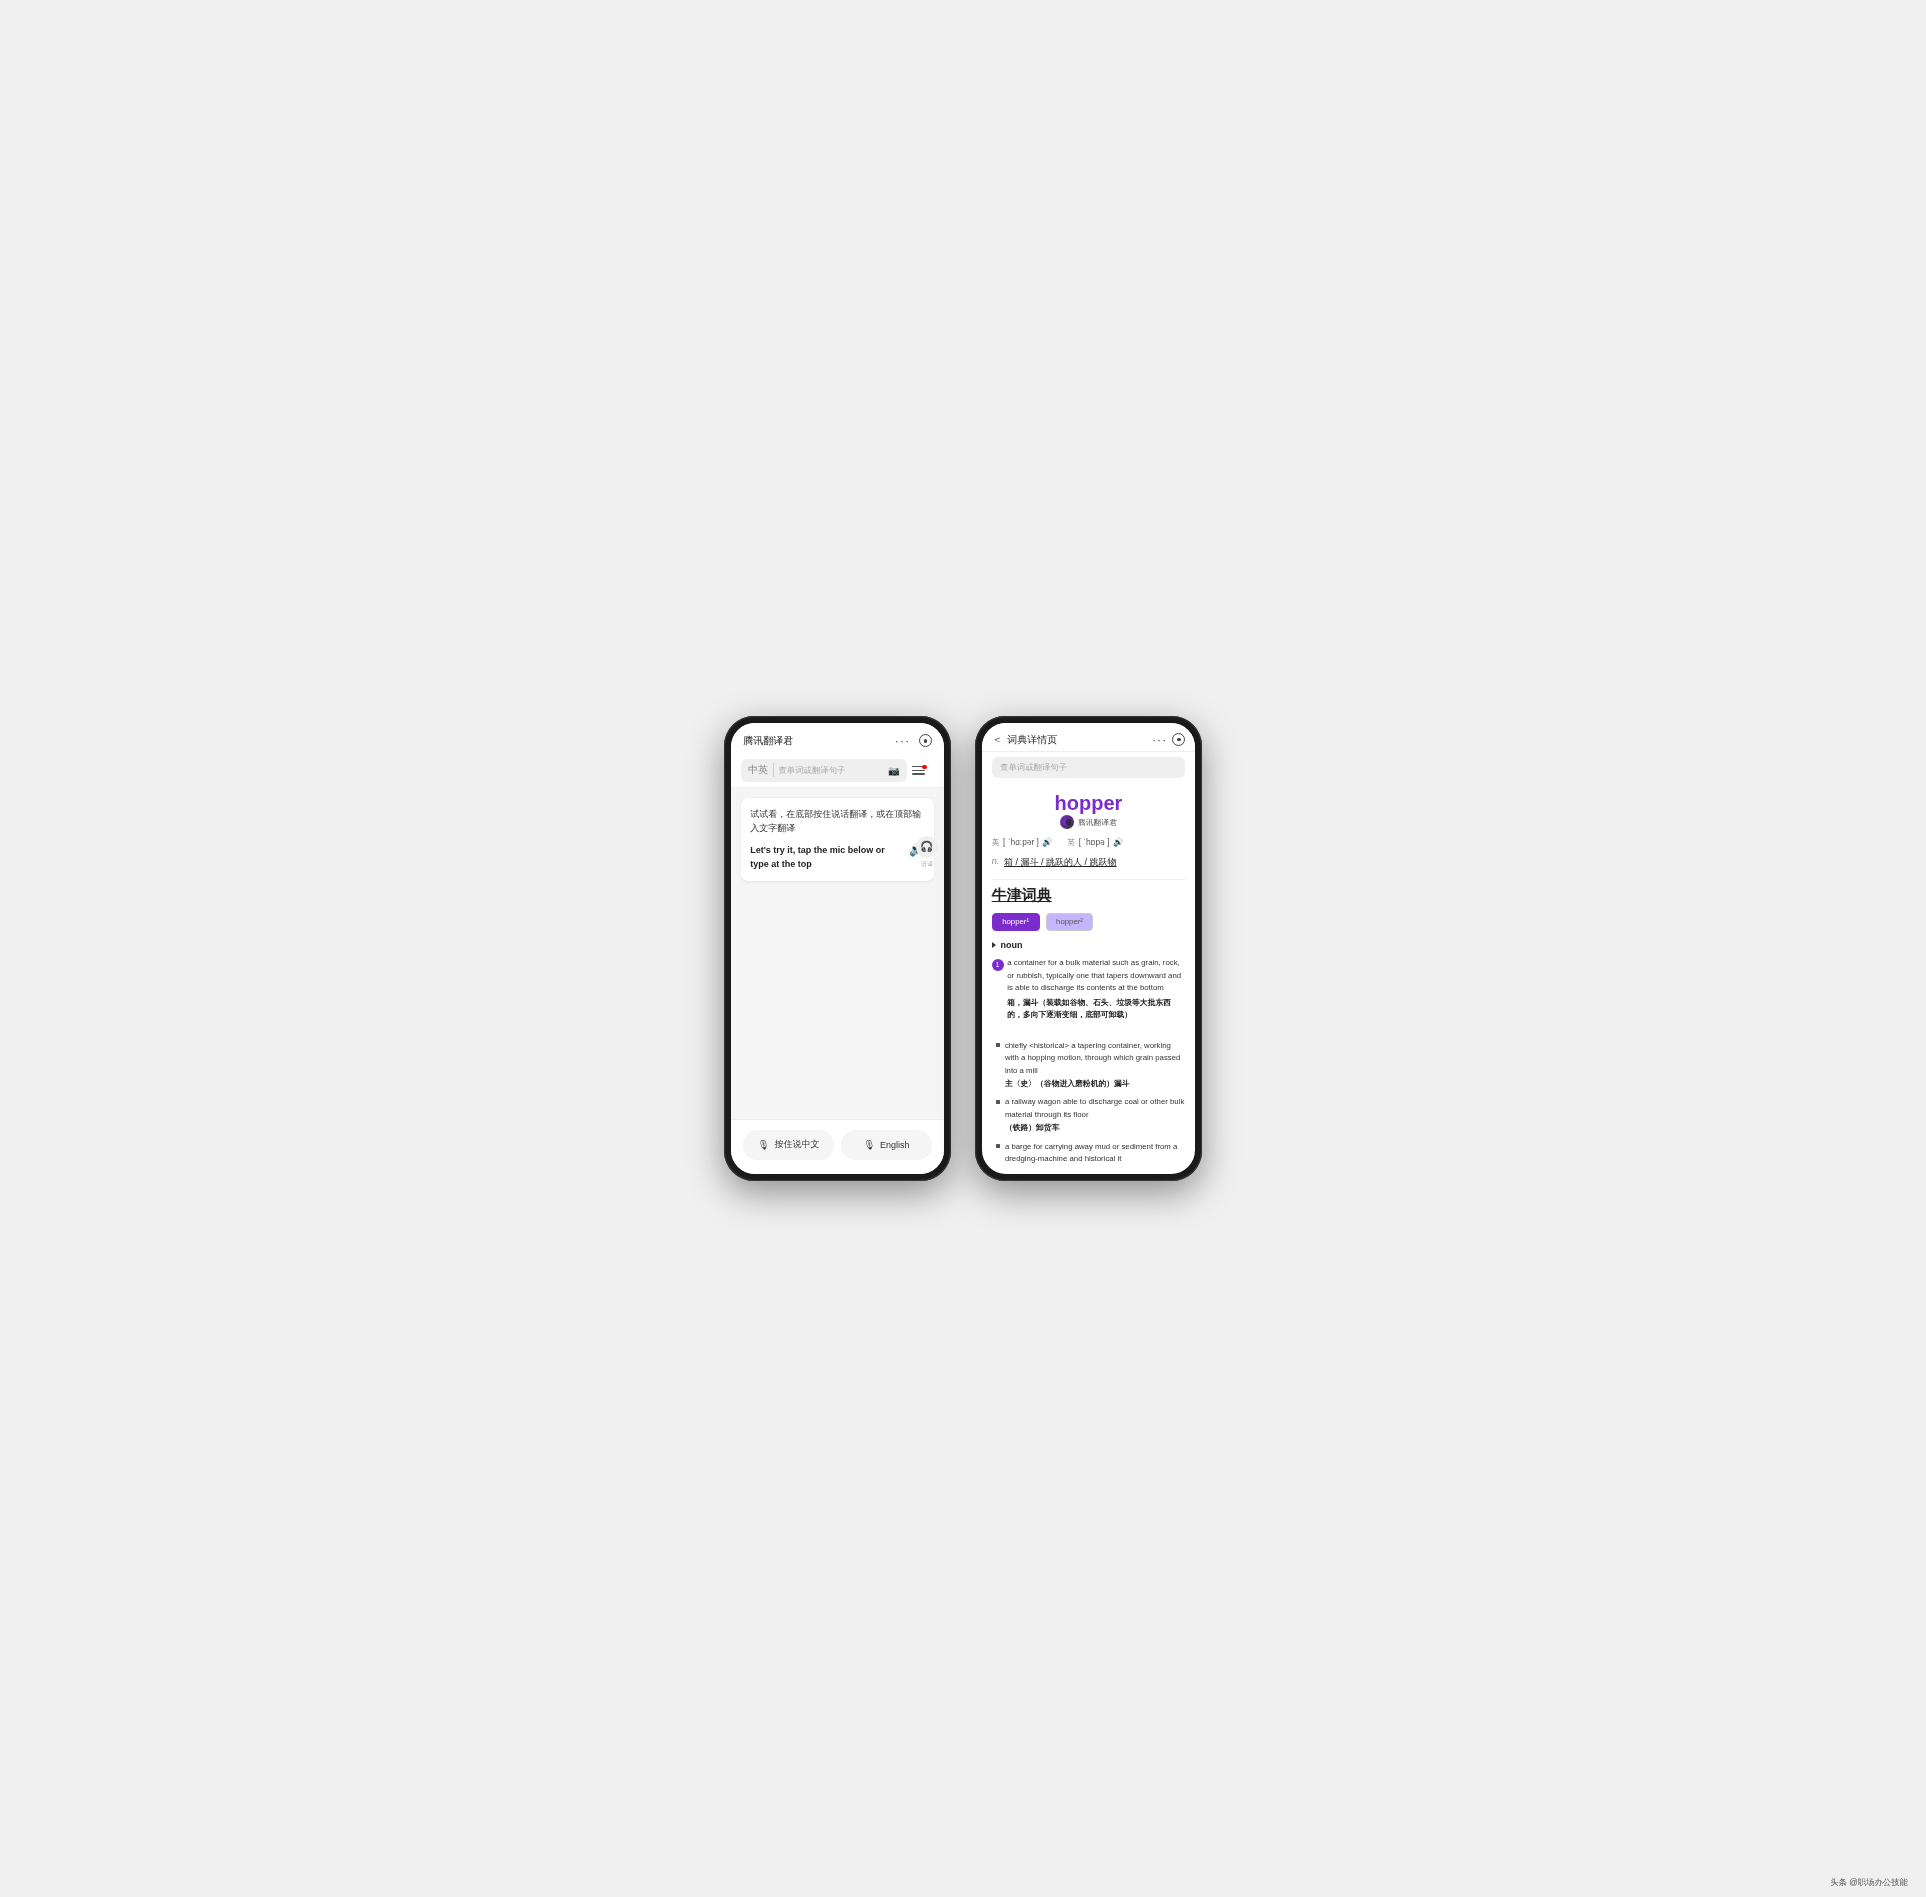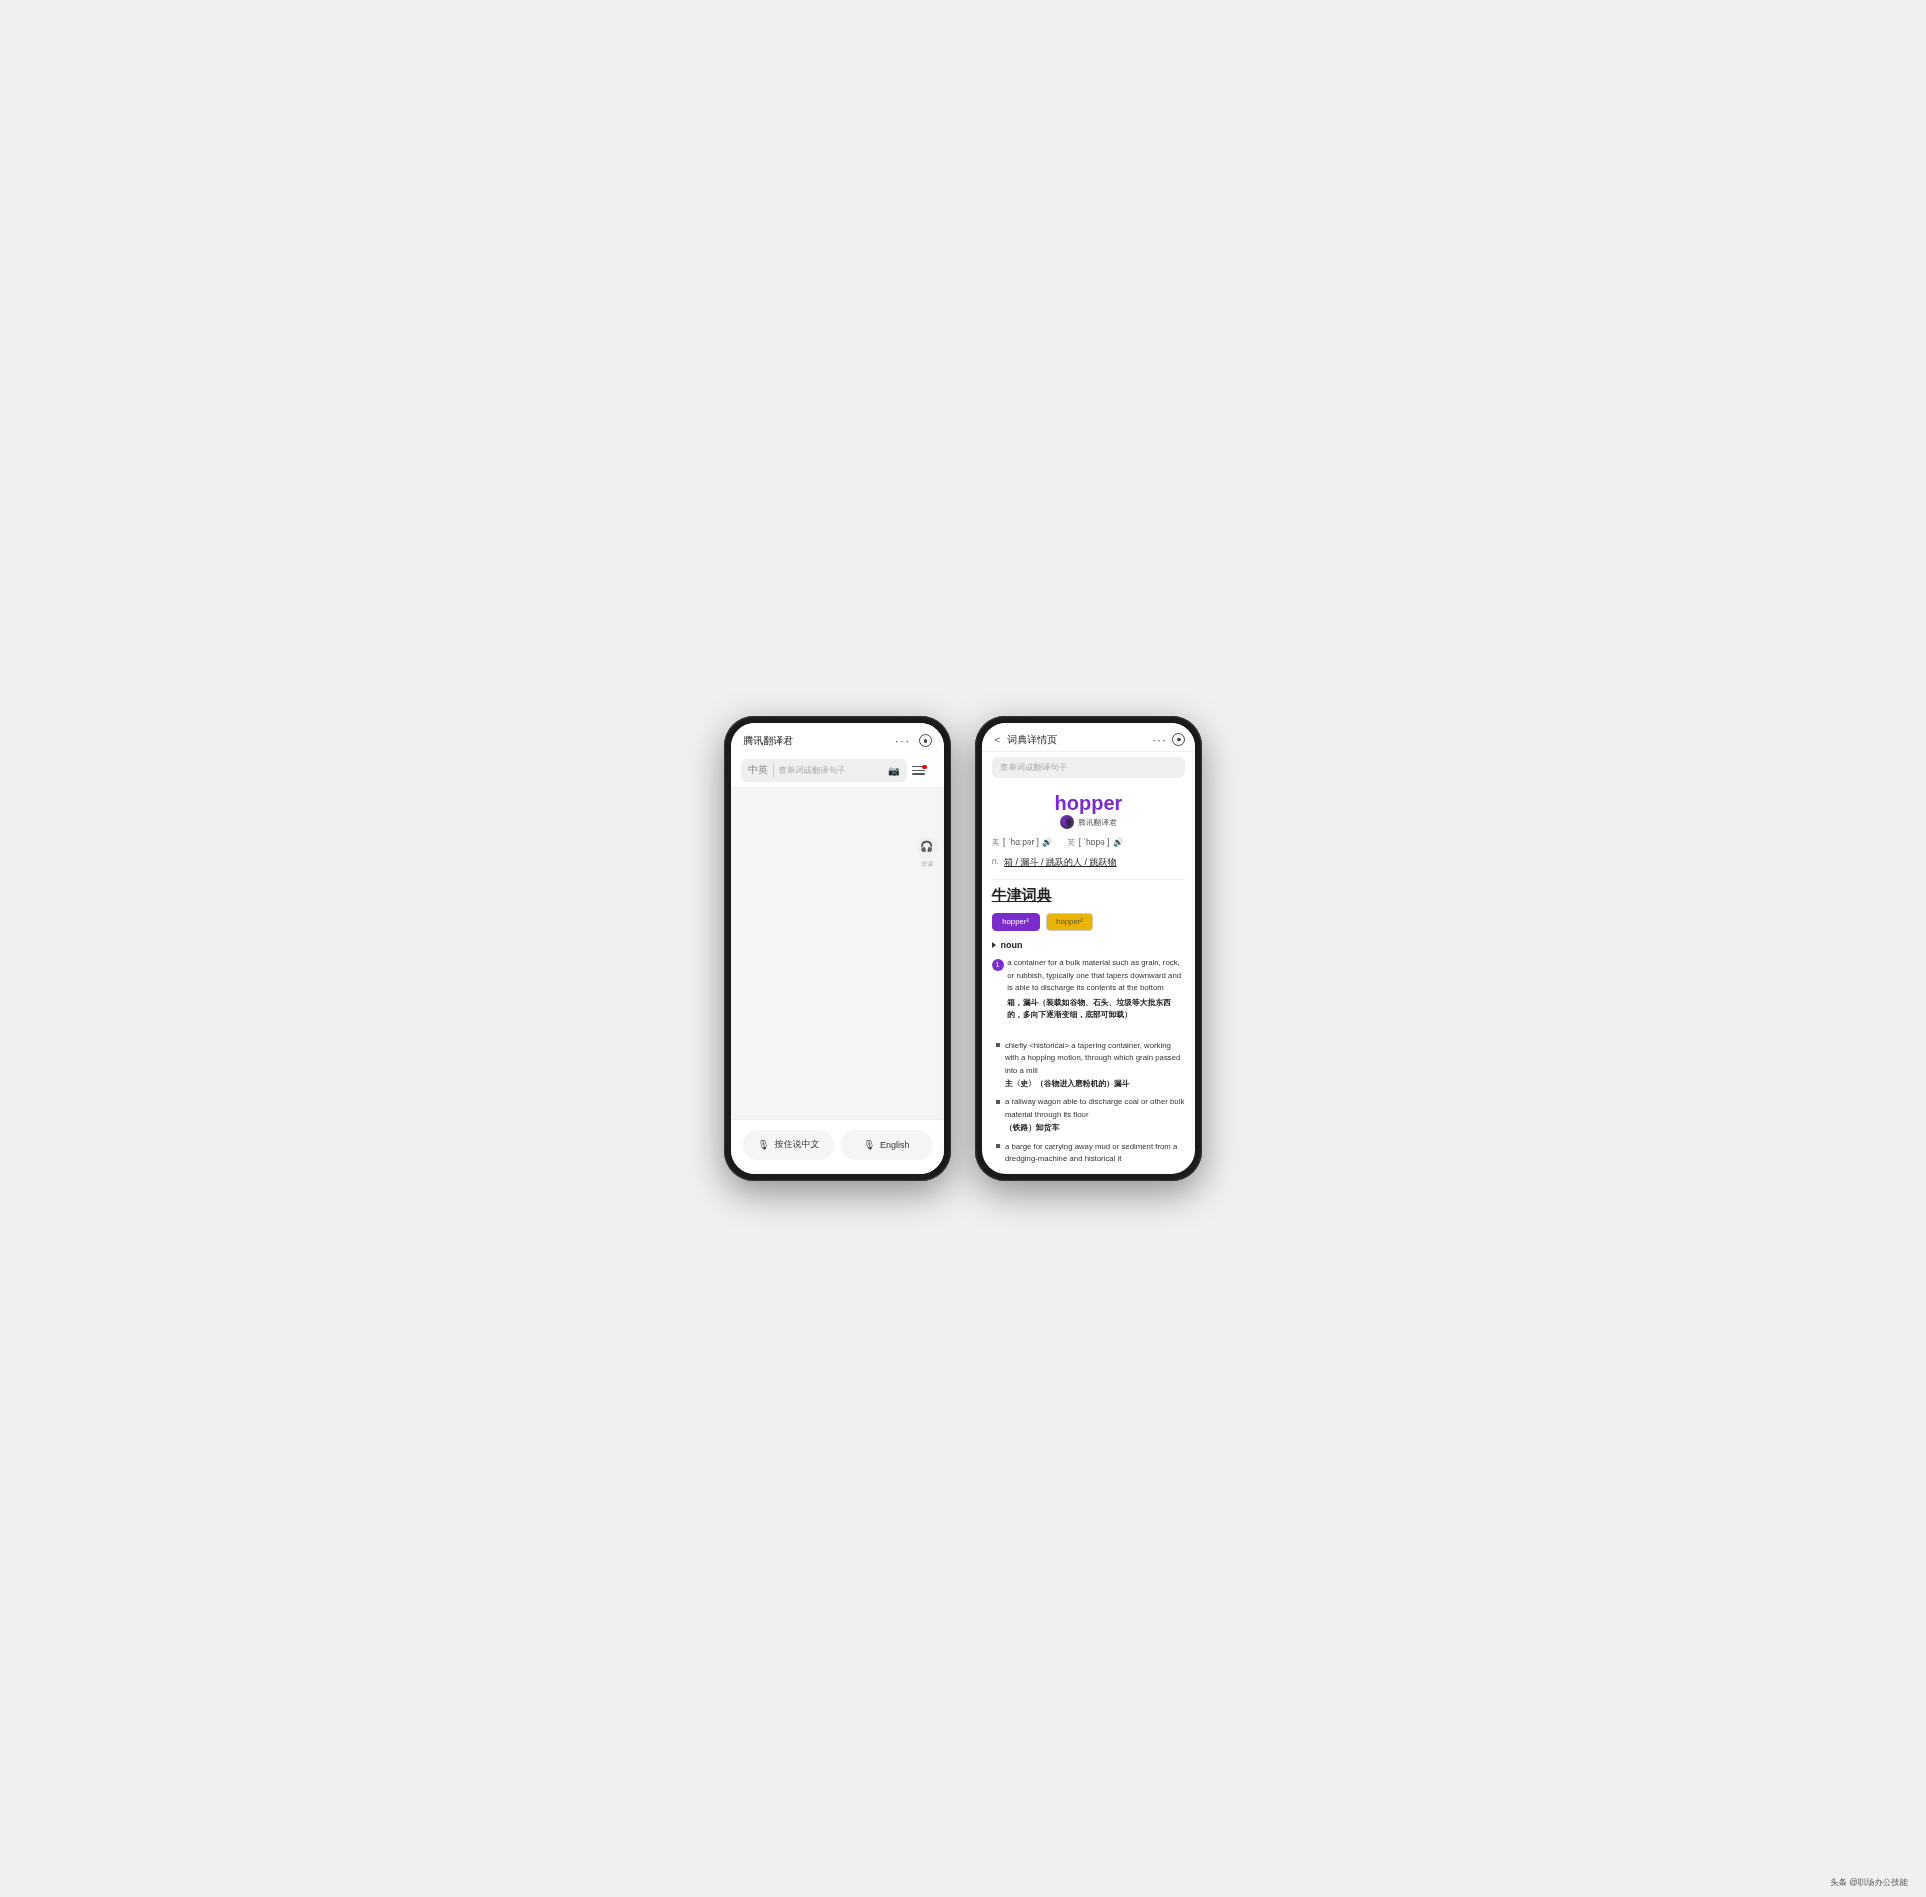--- a/index.html
+++ b/index.html
@@ -305,21 +305,21 @@
       font-size: 7.8px;
       cursor: pointer;
       border: 0.6px solid #ccc;
     }
     .word-tab.active {
       background: #7b2dcc;
       color: white;
       border-color: #7b2dcc;
     }
     .word-tab.inactive {
-      background: #eab308;
+      background: #c4b5fd;
       color: #555;
     }
     
     .pos-header {
       display: flex;
       align-items: center;
       gap: 4.8px;
       font-size: 9px;
       font-weight: 700;
       color: #222;
@@ -412,20 +412,27 @@
         </div>
         <div class="menu-icon">
           <div class="menu-line"></div>
           <div class="menu-line"></div>
           <div class="menu-line"></div>
           <div class="red-dot"></div>
         </div>
       </div>
 
       <div class="content-area" style="position:relative;">
+        <div class="translation-box">
+          <p class="original-text">试试看，在底部按住说话翻译，或在顶部输入文字翻译</p>
+          <div style="display:flex;align-items:flex-start;justify-content:space-between;">
+            <p class="translated-text" style="flex:1;">Let's try it, tap the mic below or type at the top</p>
+            <span class="sound-icon" style="margin-left:4.8px;font-size:12px;color:#888;">🔊</span>
+          </div>
+        </div>
 
         <div style="position:absolute;right:6px;top:48px;display:flex;flex-direction:column;align-items:center;gap:2.4px;">
           <div style="width:21.5px;height:21.5px;border-radius:50%;background:#f0f0f0;display:flex;align-items:center;justify-content:center;font-size:10.7px;">🎧</div>
           <span style="font-size:6px;color:#aaa;">语译</span>
         </div>
       </div>
 
       <div class="bottom-bar">
         <button class="mic-button">
           <span class="mic-glyph">🎙</span>

